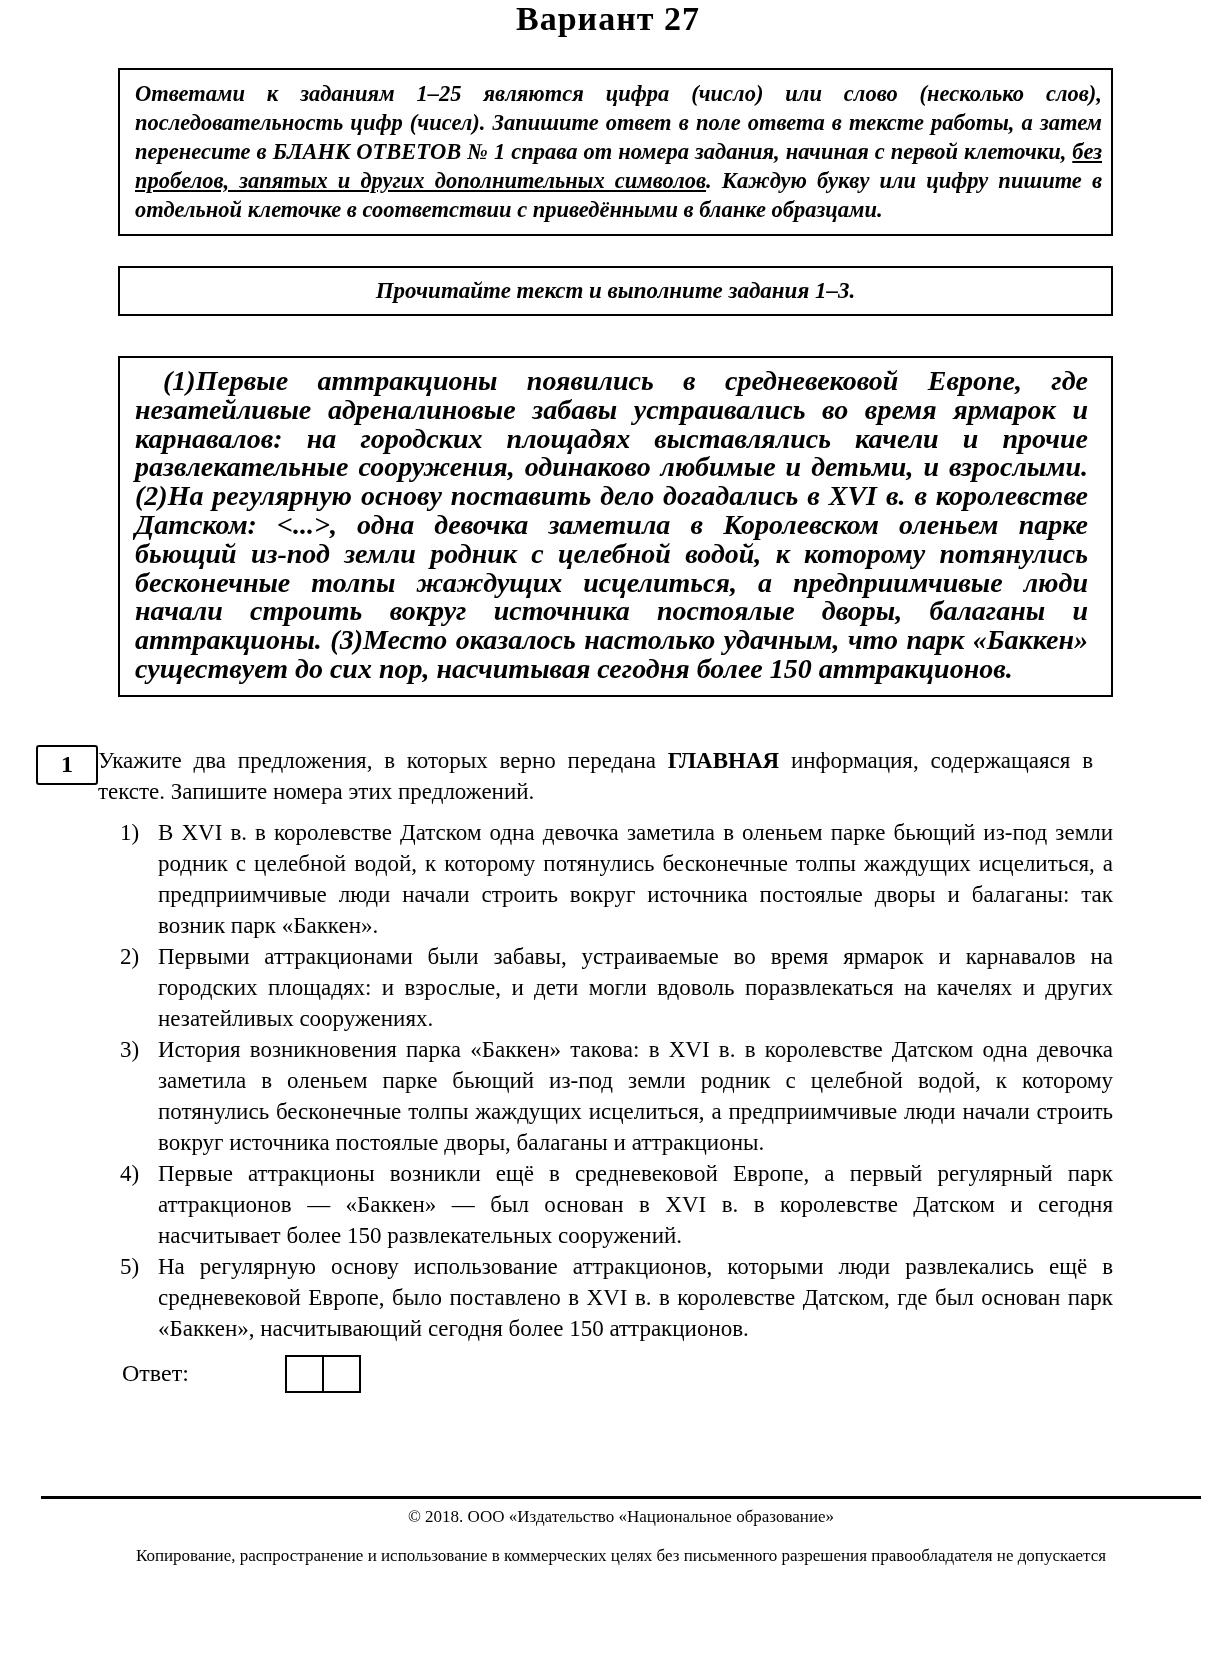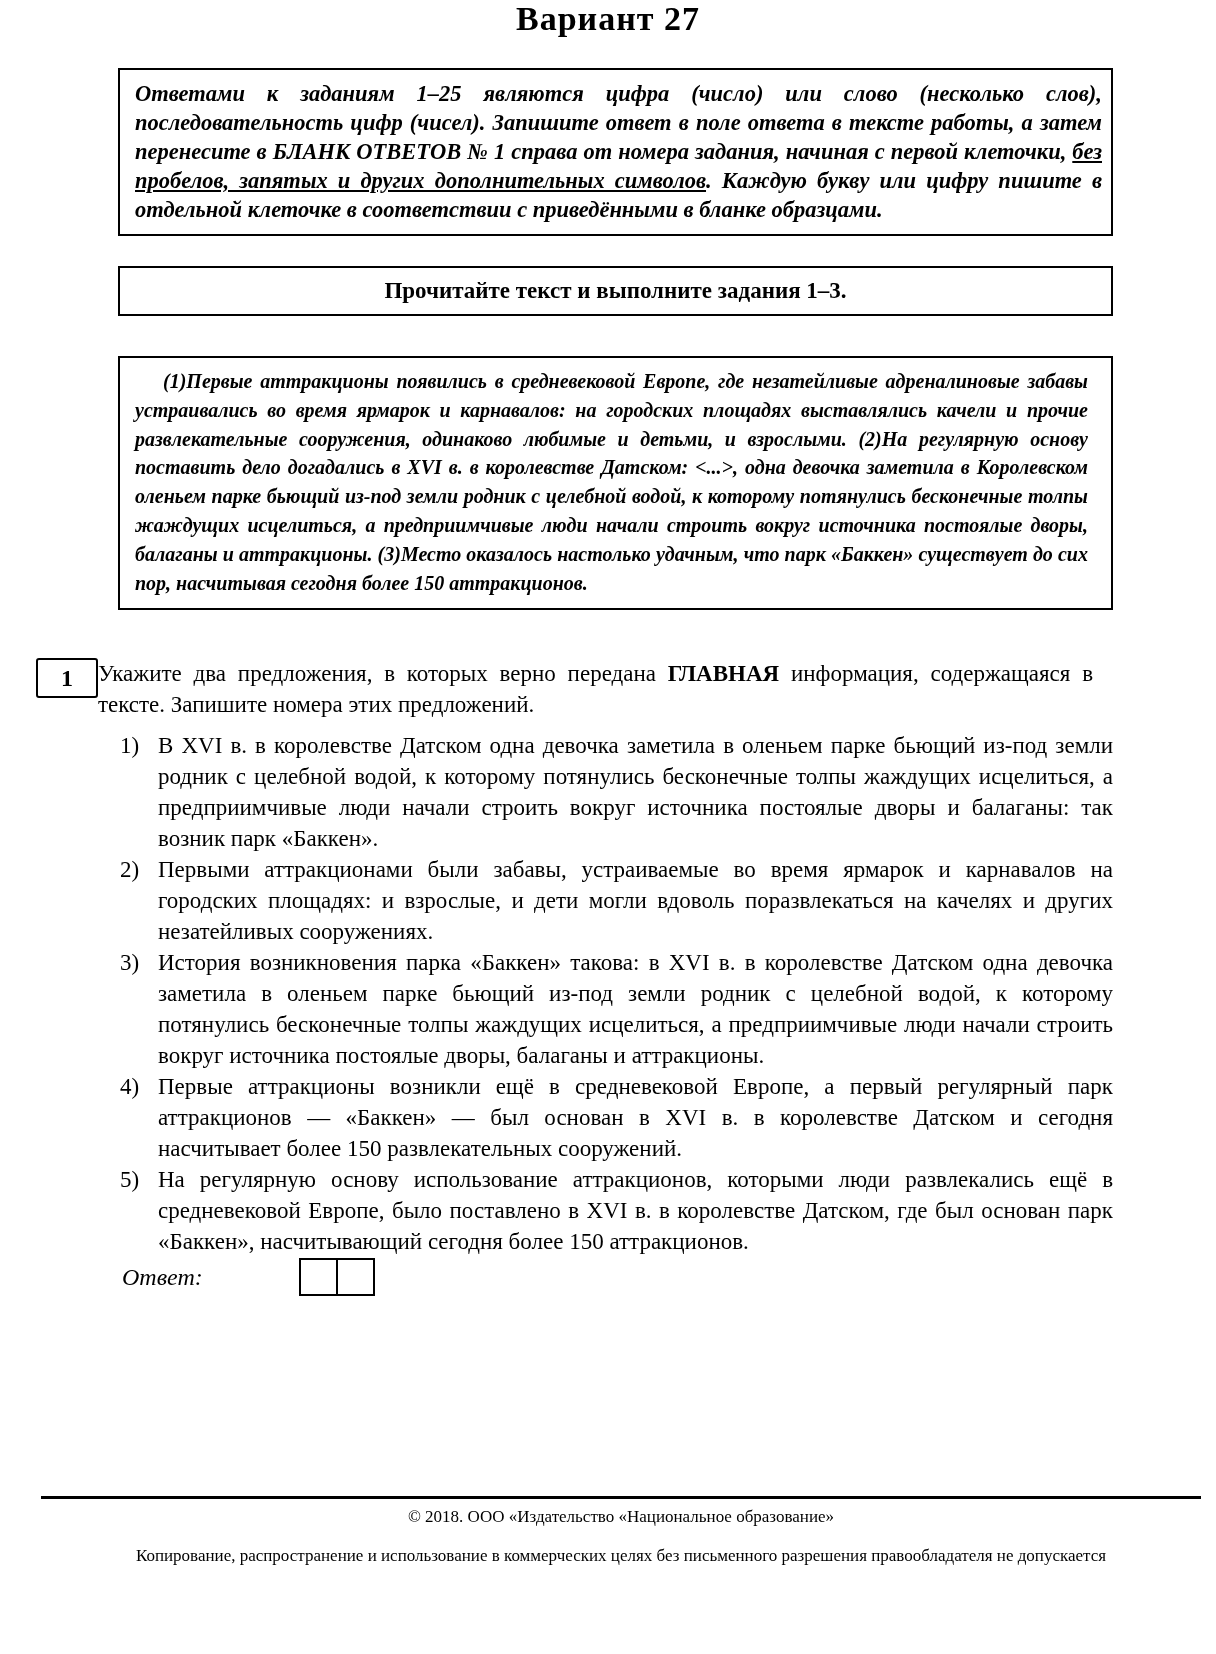--- a/index.html
+++ b/index.html
@@ -33,27 +33,27 @@
     font-size: 22.5px; line-height: 29px;
     font-weight: bold; font-style: italic;
     text-align: justify;
   }
   .instructions-box .u { text-decoration: underline; }
 
   .read-prompt-box {
     margin-top: 30px;
     padding: 10px 10px;
     text-align: center;
-    font-size: 23px; font-weight: bold; 
+    font-size: 23px; font-weight: bold; font-style: italic;
   }
 
   .passage-box {
     margin-top: 40px;
     padding: 9px 23px 11px 15px;
-    font-size: 20px; line-height: 28.8px;
+    font-size: 28px; line-height: 28.8px;
     font-weight: bold; font-style: italic;
     text-align: justify;
     text-indent: 28px;
   }
 
   .question-row {
     margin-top: 48px;
     display: flex;
     align-items: flex-start;
   }
@@ -75,22 +75,22 @@
 
   .options { margin-top: 10px; margin-left: 120px; width: 993px; }
   .option {
     display: flex;
     font-size: 23px; line-height: 31px;
   }
   .opt-num { flex: 0 0 38px; }
   .opt-text { flex: 1; text-align: justify; }
 
   .answer-row {
-    margin-top: 1px; margin-left: 122px;
-    display: flex; align-items: center; font-style: italic;
+    margin-top: 11px; margin-left: 122px;
+    display: flex; align-items: center;
   }
   .answer-label { font-size: 24px; }
   .answer-cells { display: flex; margin-left: 96px; }
   .answer-cell {
     width: 39px; height: 38px;
     border: 2px solid #000;
     box-sizing: border-box;
     background: #fff;
   }
   .answer-cell + .answer-cell { margin-left: -2px; }

